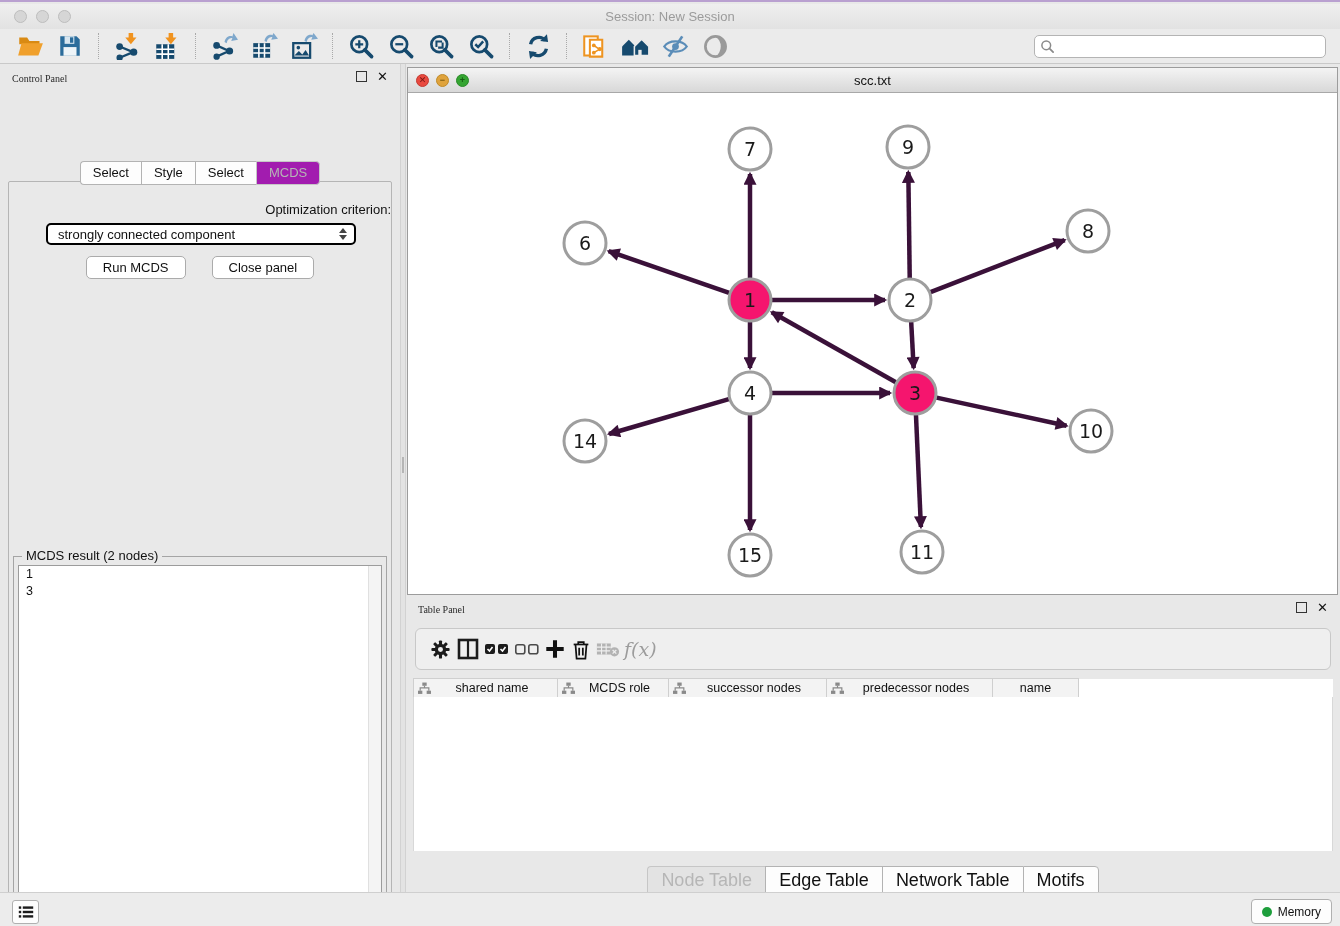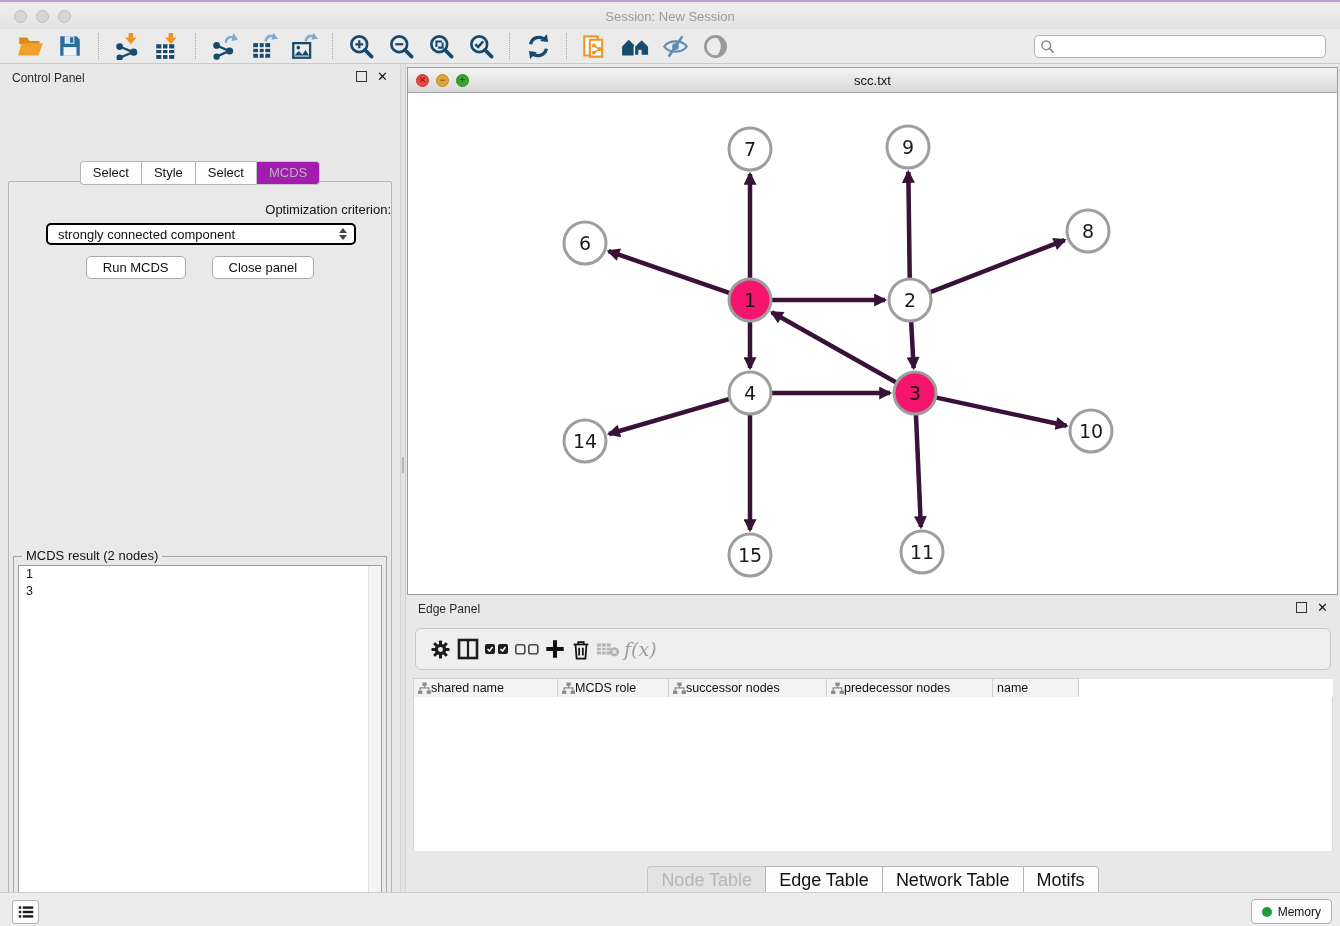--- a/index.html
+++ b/index.html
@@ -22,21 +22,21 @@
   .tb-sep { width:1px; height:26px; border-left:1px dotted #a9a9a9; margin:0 8px; }
   .tb-spacer { flex:1; }
   .searchbox { position:relative; width:292px; height:23px; margin-right:4px; }
   .searchbox input { width:100%; height:100%; border:1px solid #b4b4b4; border-radius:5px;
                      padding:0 6px 0 24px; font-size:12px; background:#fff; outline:none; }
   .searchbox svg { position:absolute; left:6px; top:4px; }
 
   
   .control-panel { position:absolute; left:0; top:62px; width:400px; height:828px; background:#e8e8e8; }
   .panel-head { position:relative; height:28px; display:flex; align-items:center; padding:0 12px; }
-  .panel-head .ph-title { font-size:12px; color:#2a2a2a; }
+  .panel-head .ph-title { font-size:10px; color:#2a2a2a;font-family:Liberation Serif, serif; }
   .ph-buttons { position:absolute; right:12px; top:7px; display:flex; gap:10px; align-items:center; }
   .float-btn { width:11px; height:11px; border:1.5px solid #333; background:transparent; }
   .close-btn { font-size:13px; font-weight:bold; color:#111; line-height:11px; }
 
   .cp-tabs { position:absolute; left:0; top:97px; width:400px; display:flex; justify-content:center; z-index:2; }
   .cp-tab { font-size:13px; padding:3px 12px 4px; background:#fdfdfd; border:1px solid #b3b3b3; border-right:none; color:#111; }
   .cp-tab:first-child { border-radius:4px 0 0 4px; }
   .cp-tab:last-child { border-right:1px solid #c6c6c6; border-radius:0 4px 4px 0; }
   .cp-tab.active { background:#a21caf; color:#b5b5b5; border-color:#c6c6c6; }
 
@@ -88,21 +88,21 @@
   .table-panel { position:absolute; left:0; top:531px; width:934px; height:297px; background:#e8e8e8; }
   .tp-toolbar { position:absolute; left:9px; top:33px; width:916px; height:42px; background:#efefef;
                 border:1px solid #c8c8c8; border-radius:6px; display:flex; align-items:center; padding:0 13px; gap:4px; }
   .tp-icon { display:flex; align-items:center; justify-content:center; }
   .fx-label { font-family:"DejaVu Serif","Liberation Serif",serif; font-style:italic; font-size:19px; color:#9c9c9c; }
 
   .tp-table { position:absolute; left:7px; top:83px; width:920px; border-collapse:collapse; font-size:12.5px; }
   .tp-table th { background:#f3f3f3; border:1px solid #cfcfcf; font-weight:normal; color:#111; height:19px; padding:0 4px; }
   .th-inner { display:flex; align-items:center; }
   .th-inner svg { flex:0 0 auto; }
-  .th-inner .th-label { flex:1; text-align:left; }
+  .th-inner .th-label { flex:1; text-align:center; }
   .tp-table td { height:16px; padding:0 10px; color:#111; background:#fff; border:none; }
   .td-left { text-align:left; padding-left:8px; }
   .td-right { text-align:right; }
   .tp-body-bg { position:absolute; left:7px; top:102px; width:920px; height:154px; background:#fff; border-left:1px solid #d8d8d8; border-right:1px solid #d8d8d8; }
 
   .tp-tabs { position:absolute; left:0; top:271px; width:934px; display:flex; justify-content:center; }
   .tp-tab { font-size:18px; padding:3px 13px 4px; background:#fdfdfd; border:1px solid #b3b3b3; border-right:none; color:#111; }
   .tp-tab:first-child { border-radius:4px 0 0 4px; }
   .tp-tab:last-child { border-right:1px solid #b3b3b3; border-radius:0 4px 4px 0; }
   .tp-tab.active { background:#e3e3e3; color:#b6b6b6; border-color:#c6c6c6; }
@@ -396,21 +396,21 @@
               <circle cx="514" cy="459" r="21" fill="#FFFFFF" stroke="#9E9E9E" stroke-width="3"></circle>
               <text x="514" y="459" text-anchor="middle" dy="0.35em" font-size="19" fill="#1a1a1a" font-family="&quot;DejaVu Sans&quot;, sans-serif">11</text>
             </g>
           </svg>
       </div>
     </div>
     <div class="h-split-grip"></div>
 
     <div class="table-panel">
       <div class="panel-head">
-        <span class="ph-title">Edge Panel</span>
+        <span class="ph-title">Table Panel</span>
         <span class="ph-buttons">
           <span class="float-btn"></span>
           <span class="close-btn">✕</span>
         </span>
       </div>
 
       <div class="tp-toolbar">
         <span class="tp-icon">
           <svg width="23" height="23" viewBox="0 0 24 24">
             <g fill="#1c1c1c">

